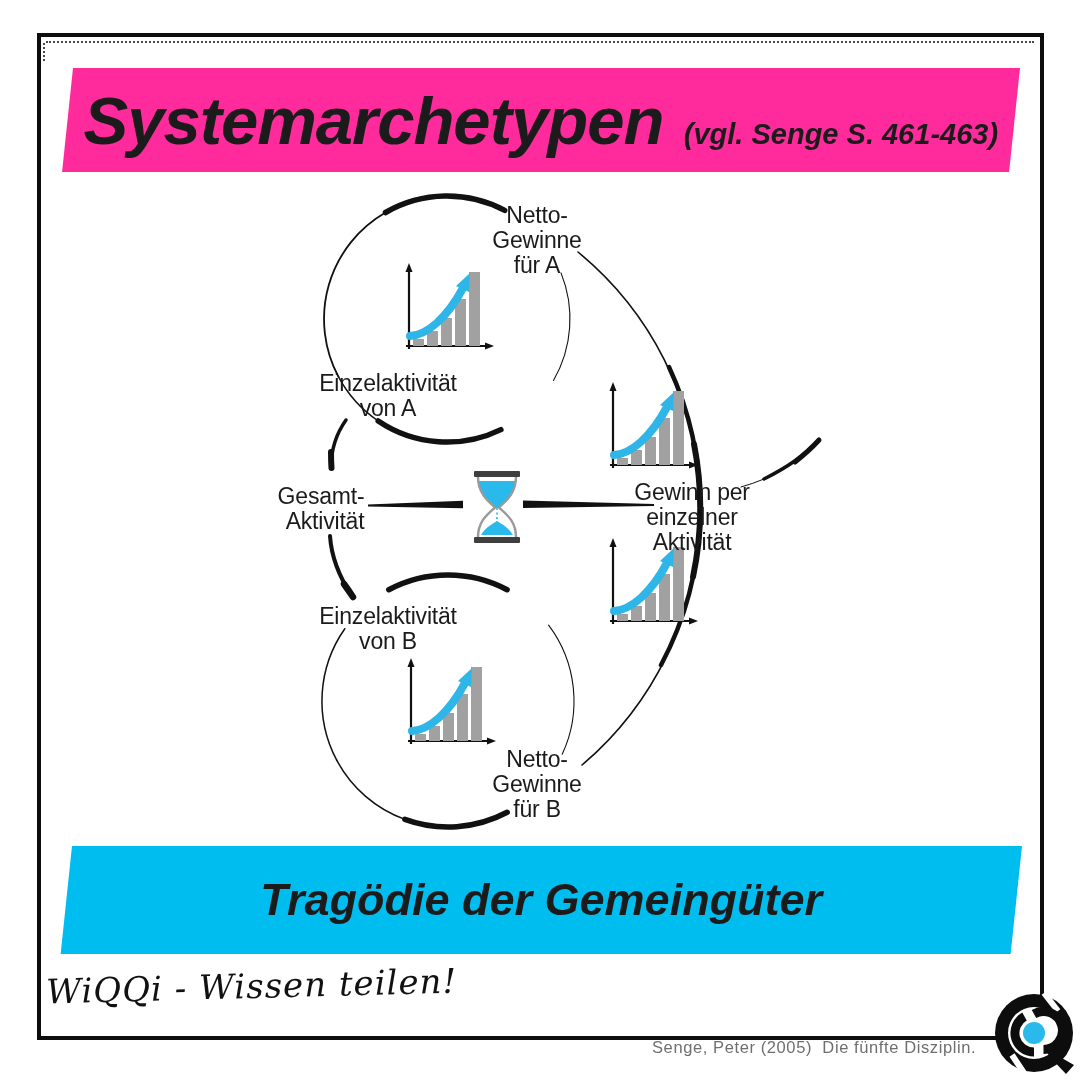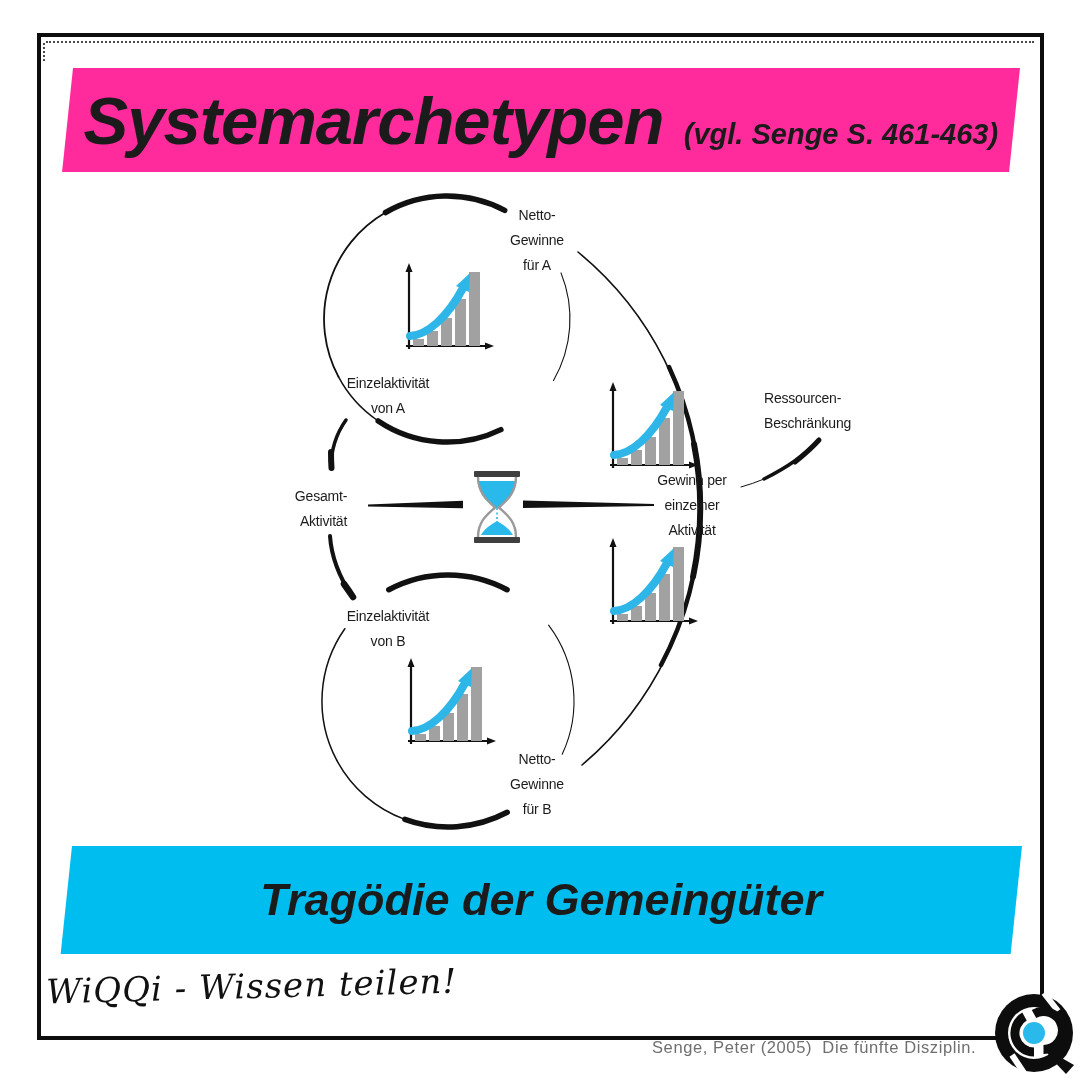--- a/index.html
+++ b/index.html
@@ -20,27 +20,27 @@
   .banner-bottom{left:72px;top:846px;width:950px;height:108px;transform:skewX(-6deg);transform-origin:top left;}
   .unskew{transform:skewX(6deg);white-space:nowrap;}
   .title-main{font-size:67px;font-weight:bold;font-style:italic;letter-spacing:-1px;}
   .title-ref{font-size:29px;font-weight:bold;font-style:italic;margin-left:16px;}
   .subtitle{font-size:45px;font-weight:bold;font-style:italic;letter-spacing:0;}
 
   
   .diagram-svg{position:absolute;left:0;top:0;width:1080px;height:1080px;}
 
   
-  .node-label{position:absolute;font-size:14px;line-height:25px;text-align:center;
+  .node-label{position:absolute;font-size:23px;line-height:25px;text-align:center;
               transform:translateX(-50%);letter-spacing:-0.2px;}
   .node-label.left-align{transform:none;text-align:left;}
   .lbl-netto-a{left:537px;top:203px;}
   .lbl-einzel-a{left:388px;top:371px;}
   .lbl-gesamt{left:321px;top:484px;text-align:right;}
-  .lbl-gewinn{left:692px;top:468px;}
+  .lbl-gewinn{left:692px;top:480px;}
   .lbl-ressourcen{left:764px;top:386px;}
   .lbl-einzel-b{left:388px;top:604px;}
   .lbl-netto-b{left:537px;top:747px;}
 
   
   .signature{position:absolute;left:46px;top:966px;font-family:"DejaVu Serif", serif;
              font-style:italic;font-size:34px;color:#111;transform:rotate(-1.5deg);
              letter-spacing:1px;}
   .citation{position:absolute;left:652px;top:990px;font-size:16.5px;line-height:23px;
             color:#6f6f6f;letter-spacing:0.6px;white-space:pre;}
@@ -154,24 +154,20 @@
   </div>
   <div class="node-label lbl-gesamt">
     <div>Gesamt-</div>
     <div>Aktivität</div>
   </div>
   <div class="node-label lbl-gewinn">
     <div>Gewinn per</div>
     <div>einzelner</div>
     <div>Aktivität</div>
   </div>
-  <div class="node-label left-align lbl-ressourcen">
-    <div>Ressourcen-</div>
-    <div>Beschränkung</div>
-  </div>
   <div class="node-label lbl-einzel-b">
     <div>Einzelaktivität</div>
     <div>von B</div>
   </div>
   <div class="node-label lbl-netto-b">
     <div>Netto-</div>
     <div>Gewinne</div>
     <div>für B</div>
   </div>
 

